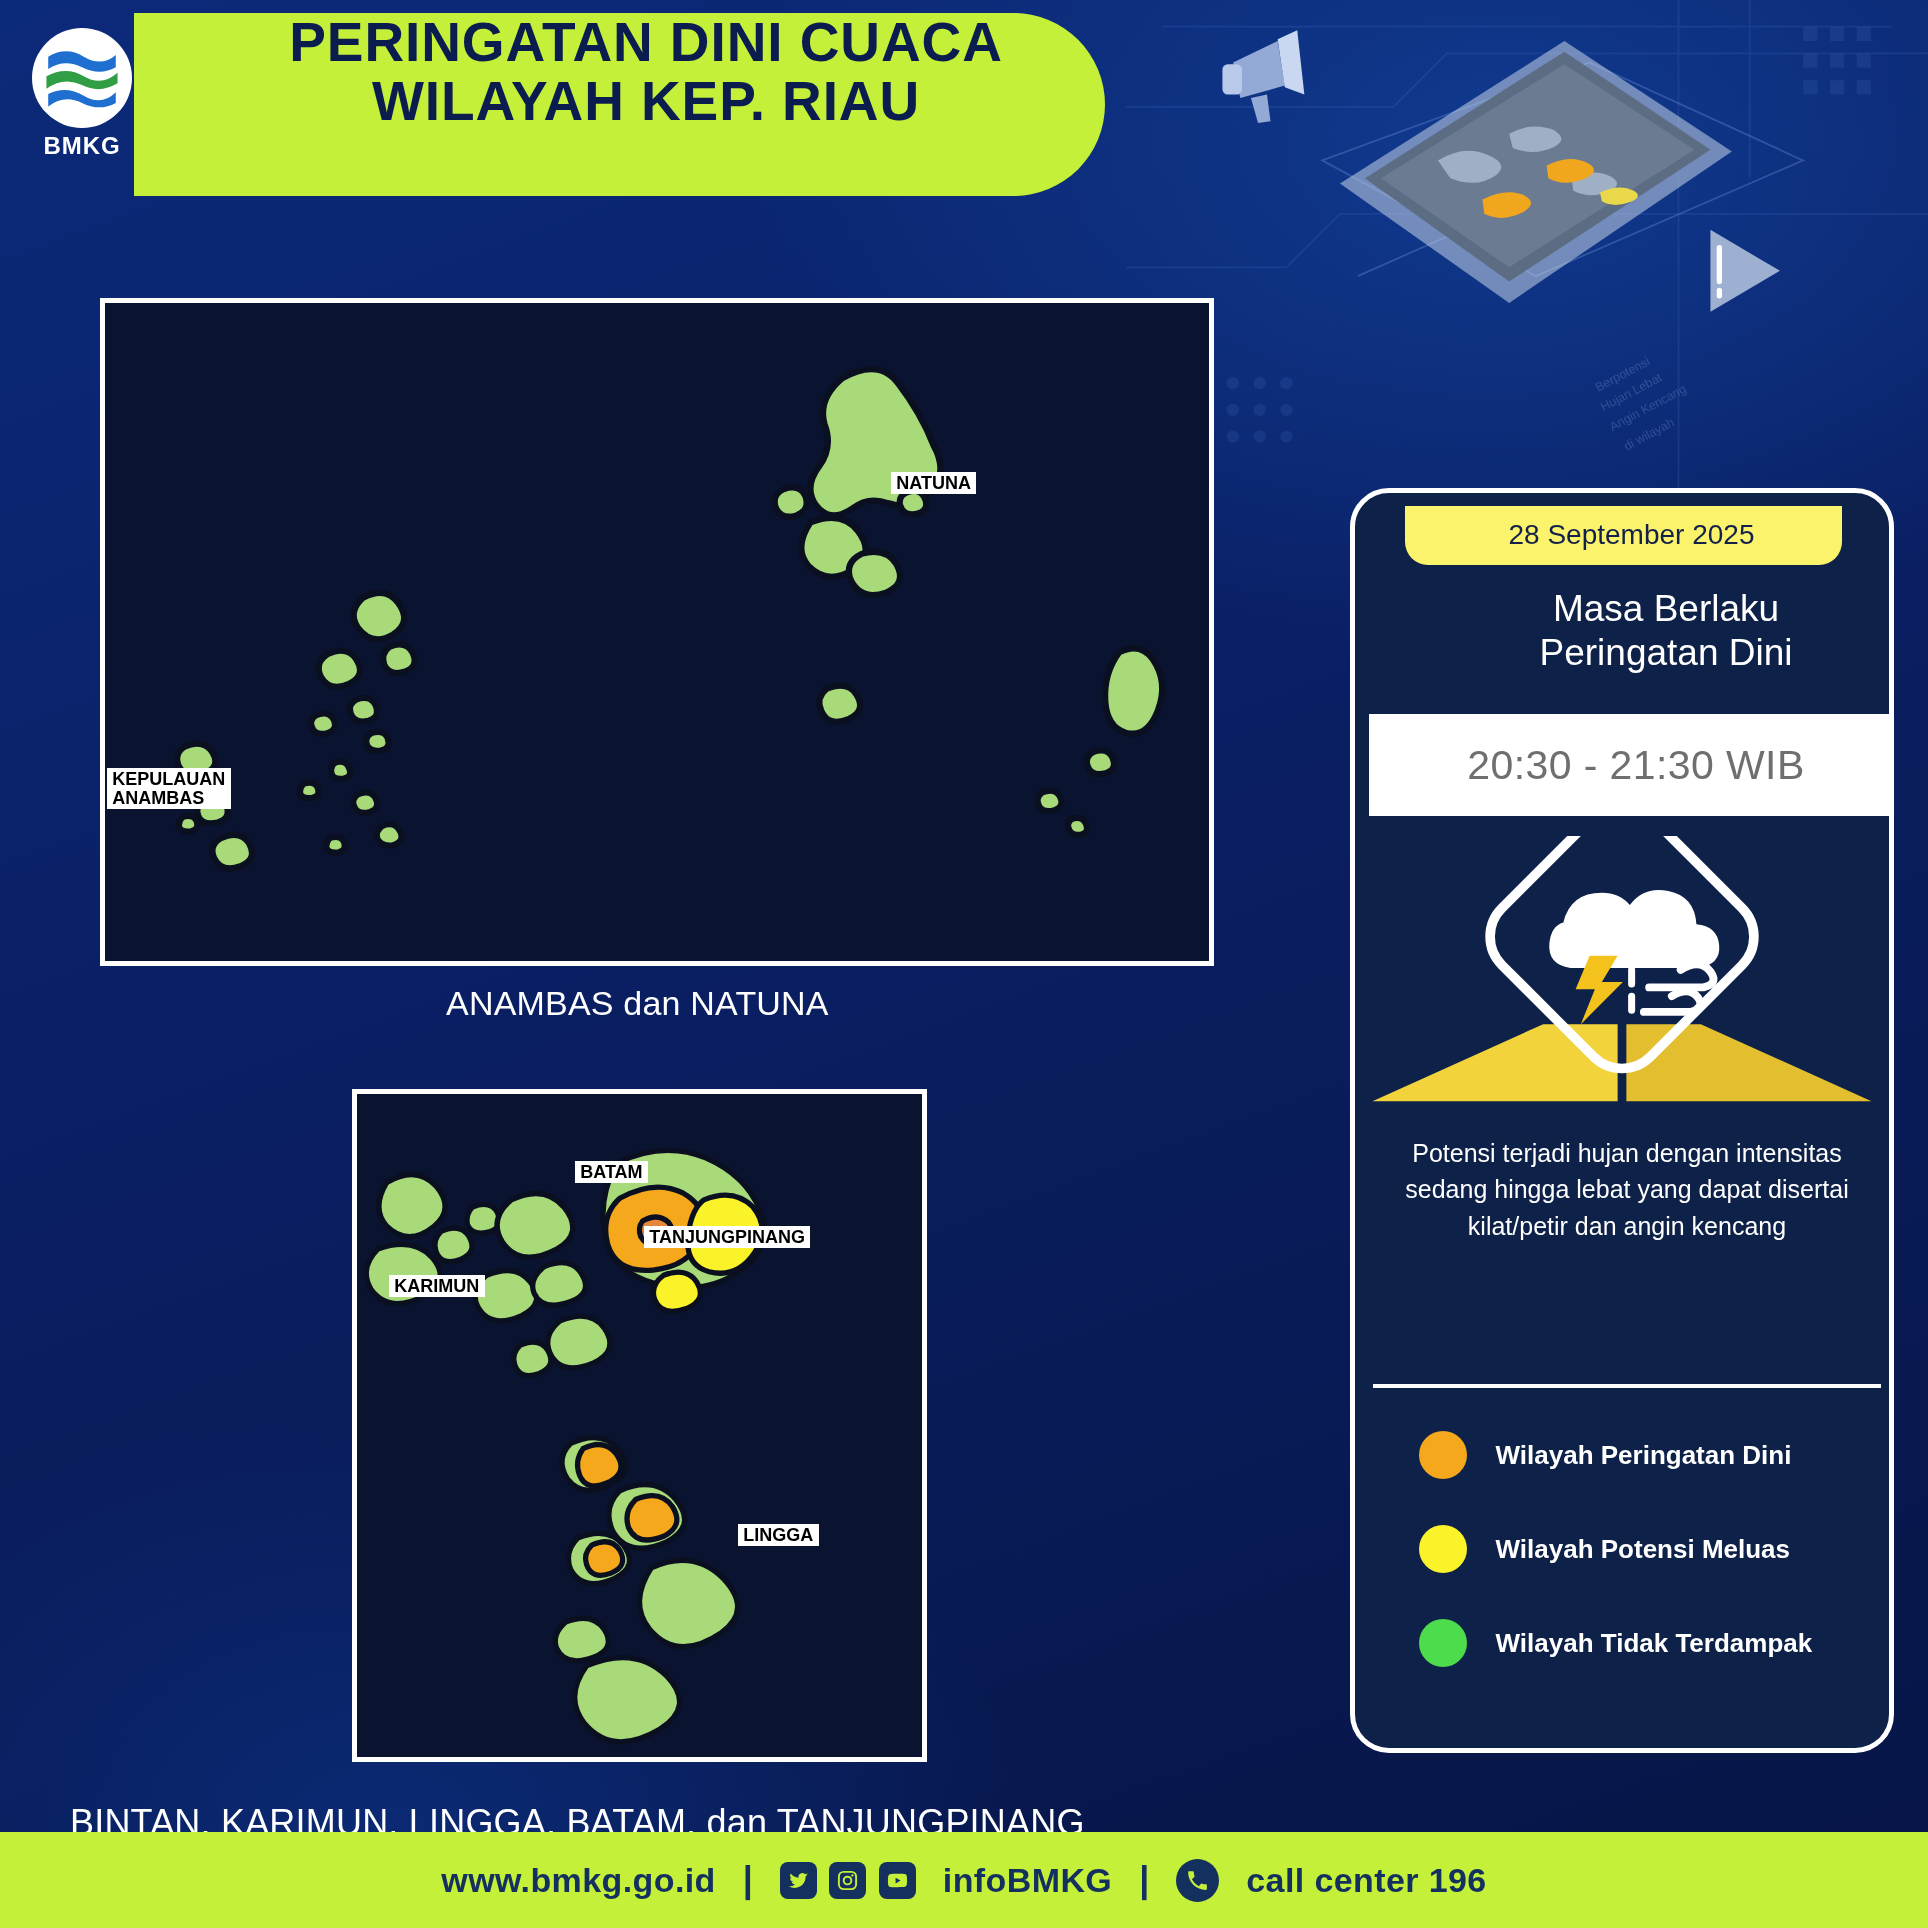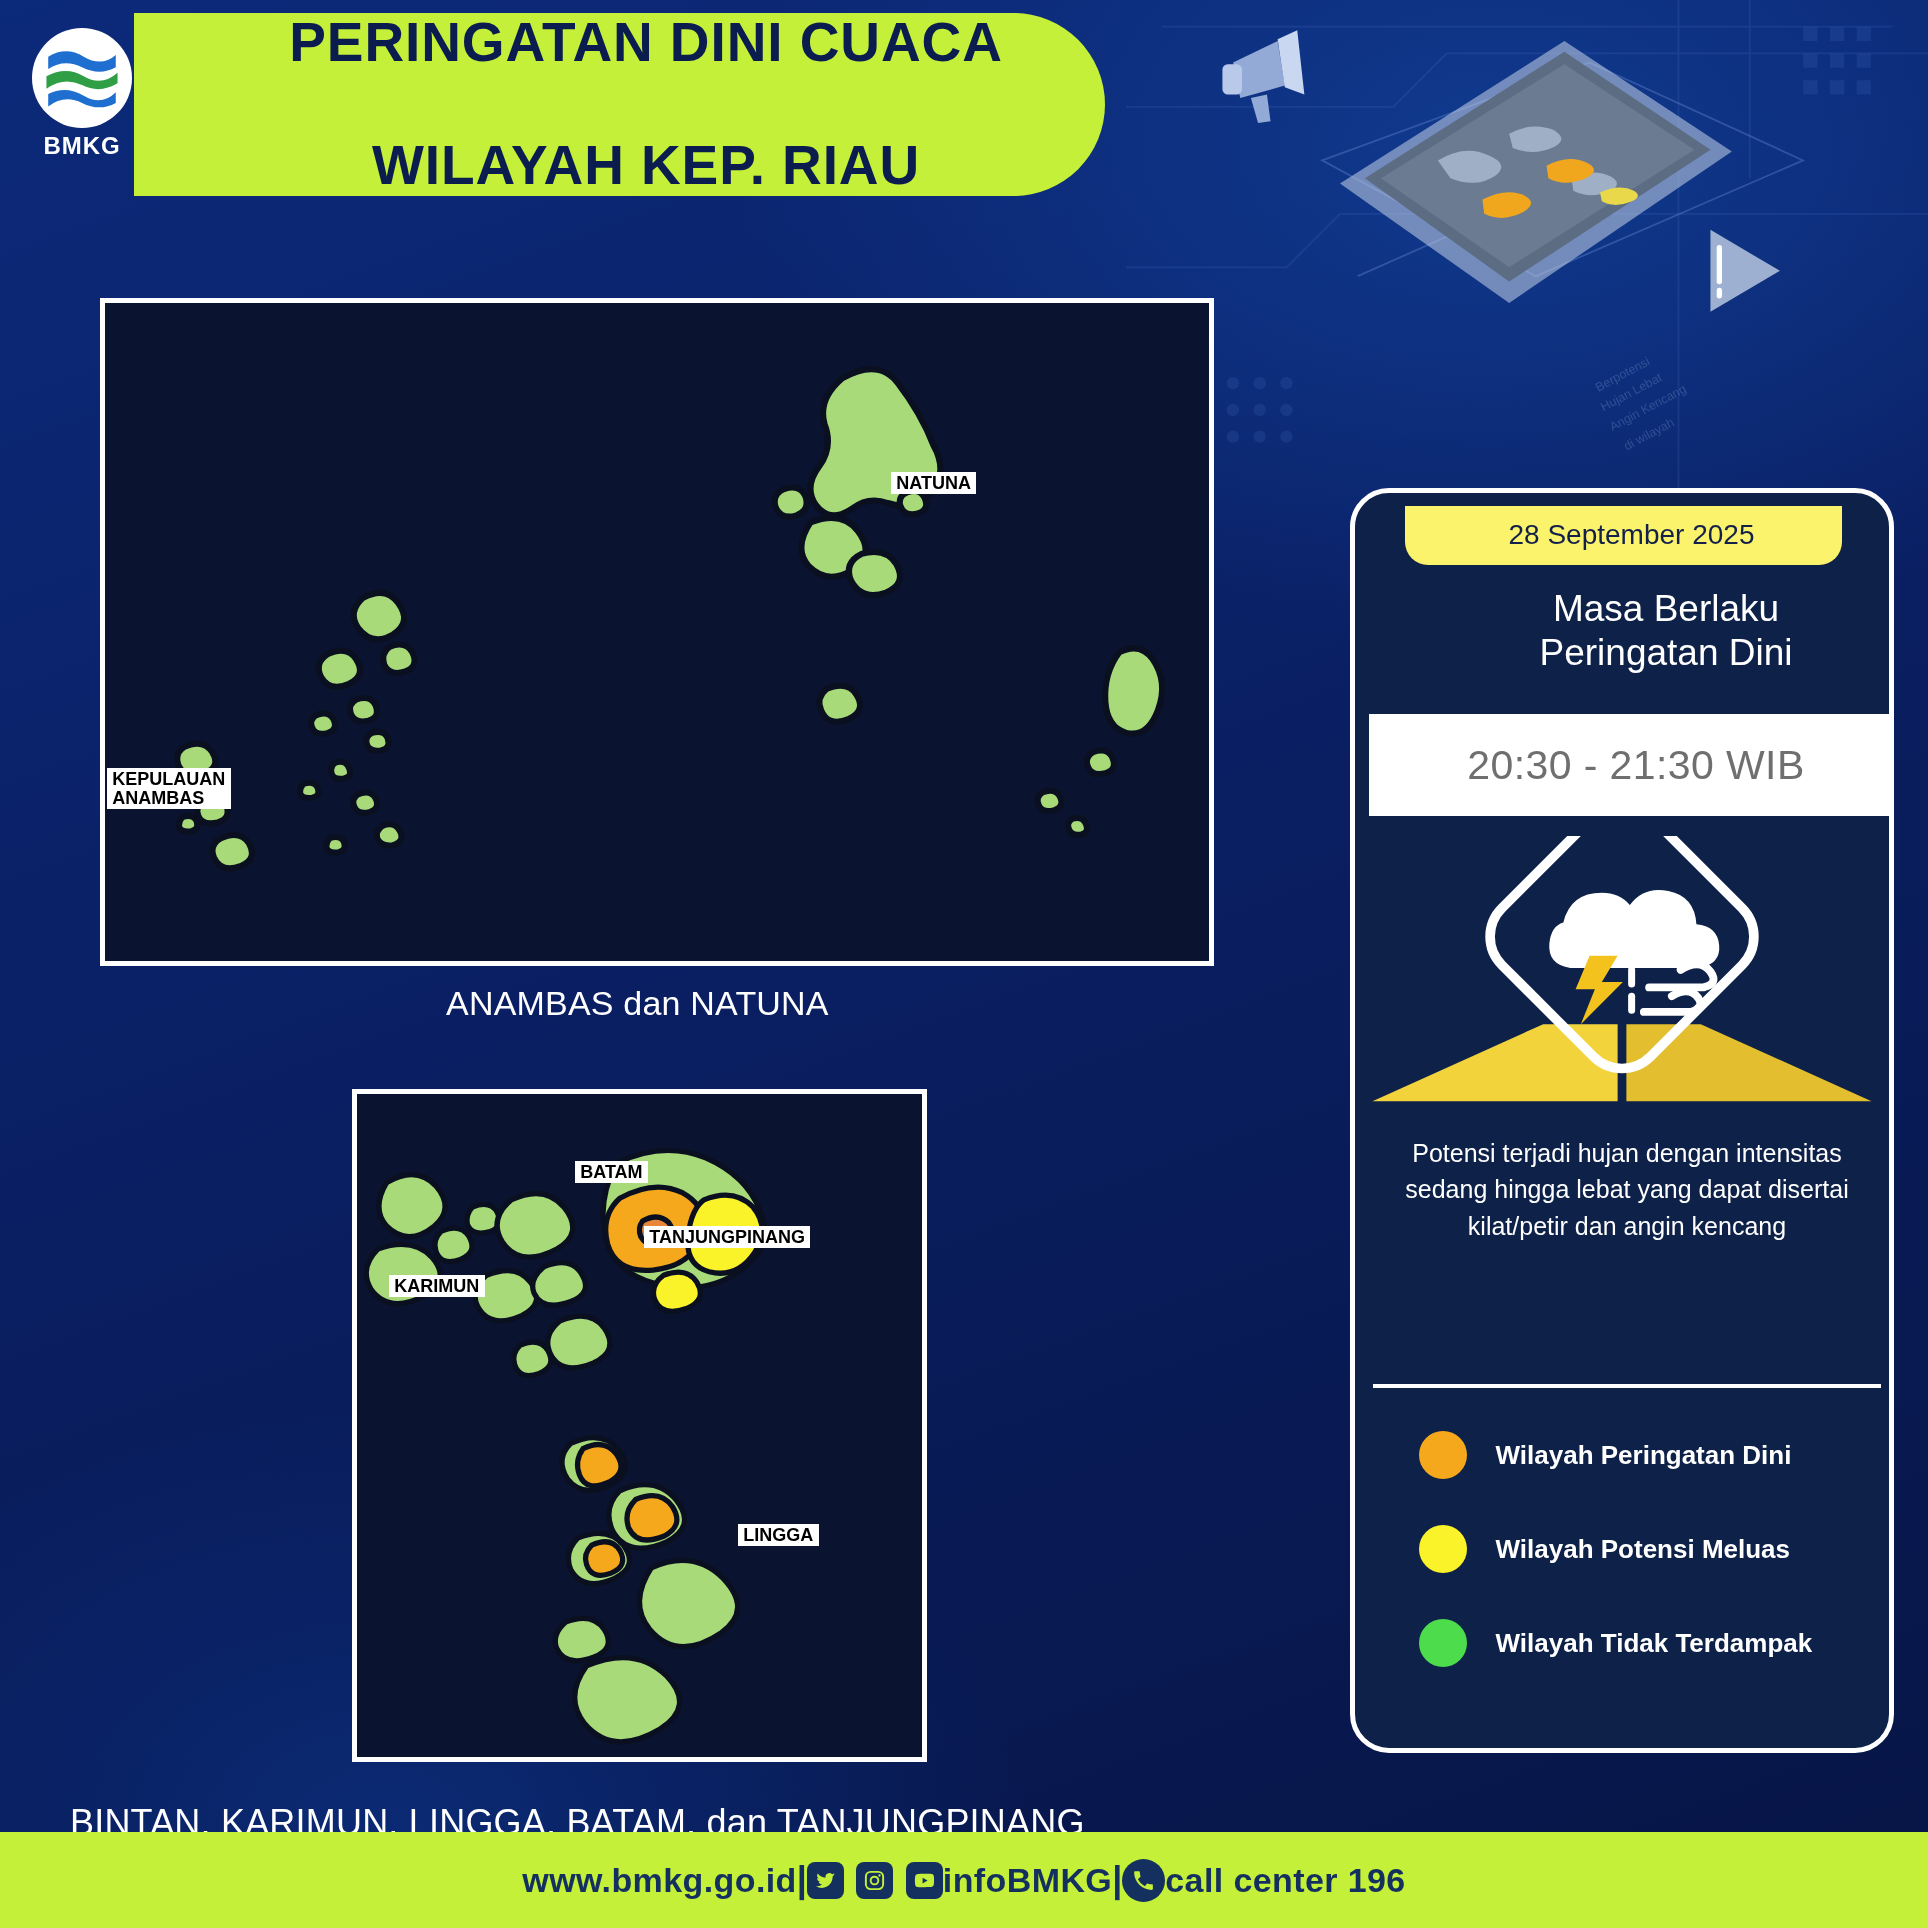--- a/index.html
+++ b/index.html
@@ -38,21 +38,21 @@
   }
   .logo-label {
     margin-top: 3.6px; color: #ffffff; font-weight: bold; font-size: 24px;
     letter-spacing: 0.9px;
   }
   .title-pill {
     position: absolute; left: 134px; top: 12.5px;
     width: 971px; height: 183px;
     background: #c4f03a;
     border-radius: 0 94px 94px 0;
-    display: flex; flex-direction: column; align-items: center; justify-content: space-between;
+    display: flex; flex-direction: column; align-items: center; justify-content: flex-start;
     padding-left: 53px;
   }
   .title-pill .line {
     color: #0b1c4e; font-weight: bold; font-size: 55px; letter-spacing: 0.9px;
     line-height: 1.08; text-align: center;
   }
 
   
   .illus { position: absolute; right: 89px; top: 9px; width: 624px; height: 472px; }
 
@@ -117,20 +117,21 @@
   }
   .legend-row { display: flex; align-items: center; margin: 0 0 46px 46px; }
   .legend-dot { width: 48px; height: 48px; border-radius: 50%; flex: 0 0 auto; }
   .legend-text { color: #ffffff; font-size: 26px; font-weight: bold; margin-left: 28.5px; }
 
   
   .footer {
     position: absolute; left: 0; bottom: 0; width: 1928px; height: 96px;
     background: #c4f03a;
     display: flex; align-items: center; justify-content: center;
+    gap: 27px;
   }
   .footer-text { color: #14305e; font-weight: bold; font-size: 34px; letter-spacing: 0.4px; }
   .footer-sep { color: #14305e; font-size: 36px; font-weight: bold; }
   .soc { display: flex; align-items: center; gap: 12.5px; }
   .soc-ic {
     width: 37px; height: 37px; border-radius: 8px;
     background: #14305e; display: flex; align-items: center; justify-content: center;
   }
   .call-ic {
     width: 43px; height: 43px; border-radius: 50%;

